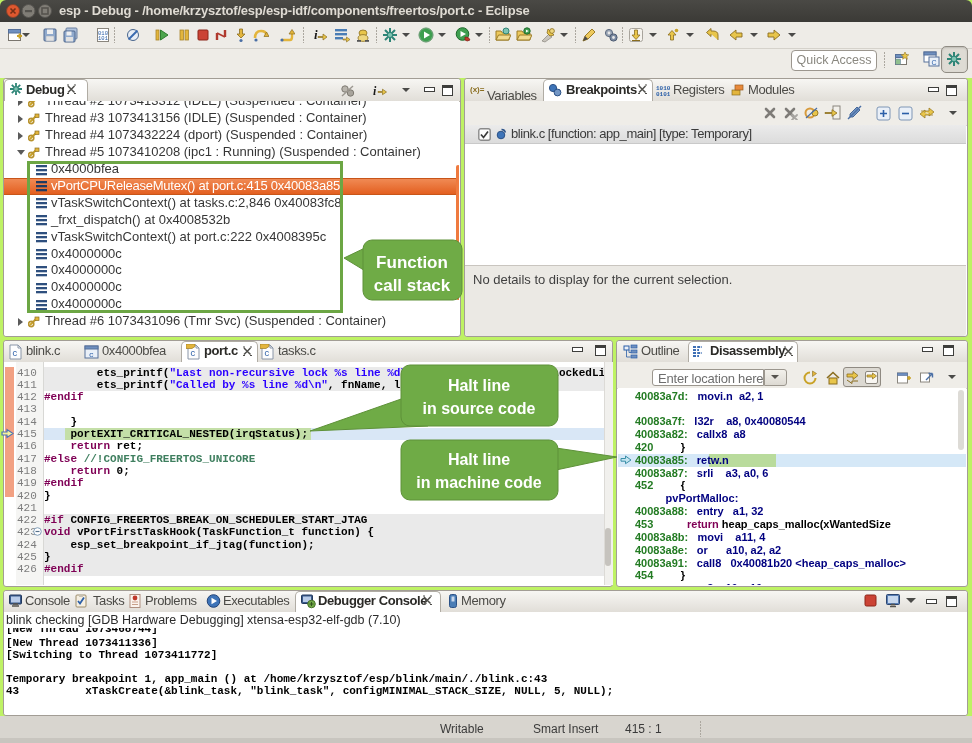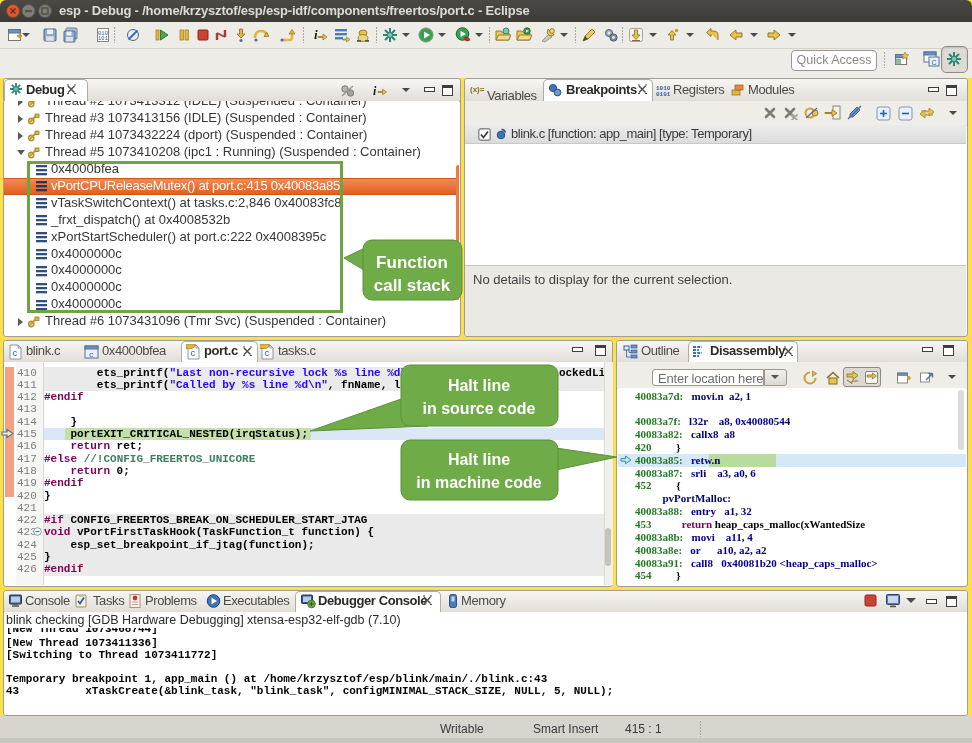--- a/index.html
+++ b/index.html
@@ -1,24 +1,24 @@
 <!DOCTYPE html>
 <html><head>
 <meta charset="utf-8">
 <style>
 html,body{margin:0;padding:0}
-#root{position:relative;width:972px;height:743px;background:#fde047;font-family:"Liberation Sans",sans-serif;overflow:hidden}
+#root{position:relative;width:972px;height:743px;background:#bef264;font-family:"Liberation Sans",sans-serif;overflow:hidden}
 .abs{position:absolute}
 .panel{position:absolute;background:#fff;border:1px solid #A29D95;border-radius:3px;box-sizing:border-box}
 .tabbar{position:absolute;background:linear-gradient(#F7F6F3,#E1DED8);border-bottom:1px solid #BAB6AE;border-radius:3px 3px 0 0}
 .tab{position:absolute;background:#fff;border:1px solid #B0ACA4;border-bottom:none;border-radius:5px 5px 0 0;box-sizing:border-box}
 .tt{font-size:13px;color:#4C4B47;white-space:nowrap;letter-spacing:-0.4px}
 .tta{font-size:13px;font-weight:bold;color:#2B2A27;white-space:nowrap;letter-spacing:-0.4px}
 .mono{font-family:"Liberation Mono",monospace;font-size:11px;line-height:12.3px;white-space:pre;font-weight:bold}
-.dmono{font-family:Liberation Serif, serif;font-size:11px;line-height:12.85px;white-space:pre;font-weight:bold}
+.dmono{font-family:Liberation Sans, sans-serif;font-size:11px;line-height:12.85px;white-space:pre;font-weight:bold}
 .trow{position:absolute;height:16.9px;line-height:16.9px;font-size:13px;color:#363636;white-space:nowrap}
 .arrR{position:absolute;width:0;height:0;border-left:5px solid #5A5A5A;border-top:4px solid transparent;border-bottom:4px solid transparent}
 .arrD{position:absolute;width:0;height:0;border-top:5px solid #5A5A5A;border-left:4px solid transparent;border-right:4px solid transparent}
 .minb{position:absolute;width:9px;height:3px;border:1.5px solid #3E3E3C;background:#fff}
 .maxb{position:absolute;width:9px;height:7px;border:1.5px solid #3E3E3C;border-top-width:3px;background:#fff}
 .vmenu{position:absolute;width:0;height:0;border-top:4px solid #4A4A48;border-left:4px solid transparent;border-right:4px solid transparent}
 .sep{position:absolute;width:1px;height:16px;background-image:linear-gradient(#ABA79F 60%,transparent 40%);background-size:1px 3px}
 .kw{color:#7F0055;font-weight:bold}
 .str{color:#2A00FF}
 .cmt{color:#3F7F5F}
@@ -294,21 +294,21 @@
         <rect x="0" y="1" width="11" height="2.3" fill="#2E4F7E"></rect>
         <rect x="0" y="5" width="11" height="2.3" fill="#2E4F7E"></rect>
         <rect x="0" y="9" width="11" height="2.3" fill="#2E4F7E"></rect>
       </svg>
 <div class="trow" style="left:47px;top:110.7px;">_frxt_dispatch() at 0x4008532b</div>
 <svg class="abs" style="left:32px;top:130.1px;" width="11" height="12" viewBox="0 0 11 12">
         <rect x="0" y="1" width="11" height="2.3" fill="#2E4F7E"></rect>
         <rect x="0" y="5" width="11" height="2.3" fill="#2E4F7E"></rect>
         <rect x="0" y="9" width="11" height="2.3" fill="#2E4F7E"></rect>
       </svg>
-<div class="trow" style="left:47px;top:127.6px;">xPortStartScheduler() at port.c:222 0x4008395c</div>
+<div class="trow" style="left:47px;top:127.6px;">vTaskSwitchContext() at port.c:222 0x4008395c</div>
 <svg class="abs" style="left:32px;top:147.0px;" width="11" height="12" viewBox="0 0 11 12">
         <rect x="0" y="1" width="11" height="2.3" fill="#2E4F7E"></rect>
         <rect x="0" y="5" width="11" height="2.3" fill="#2E4F7E"></rect>
         <rect x="0" y="9" width="11" height="2.3" fill="#2E4F7E"></rect>
       </svg>
 <div class="trow" style="left:47px;top:144.5px;">0x4000000c</div>
 <svg class="abs" style="left:32px;top:163.9px;" width="11" height="12" viewBox="0 0 11 12">
         <rect x="0" y="1" width="11" height="2.3" fill="#2E4F7E"></rect>
         <rect x="0" y="5" width="11" height="2.3" fill="#2E4F7E"></rect>
         <rect x="0" y="9" width="11" height="2.3" fill="#2E4F7E"></rect>

